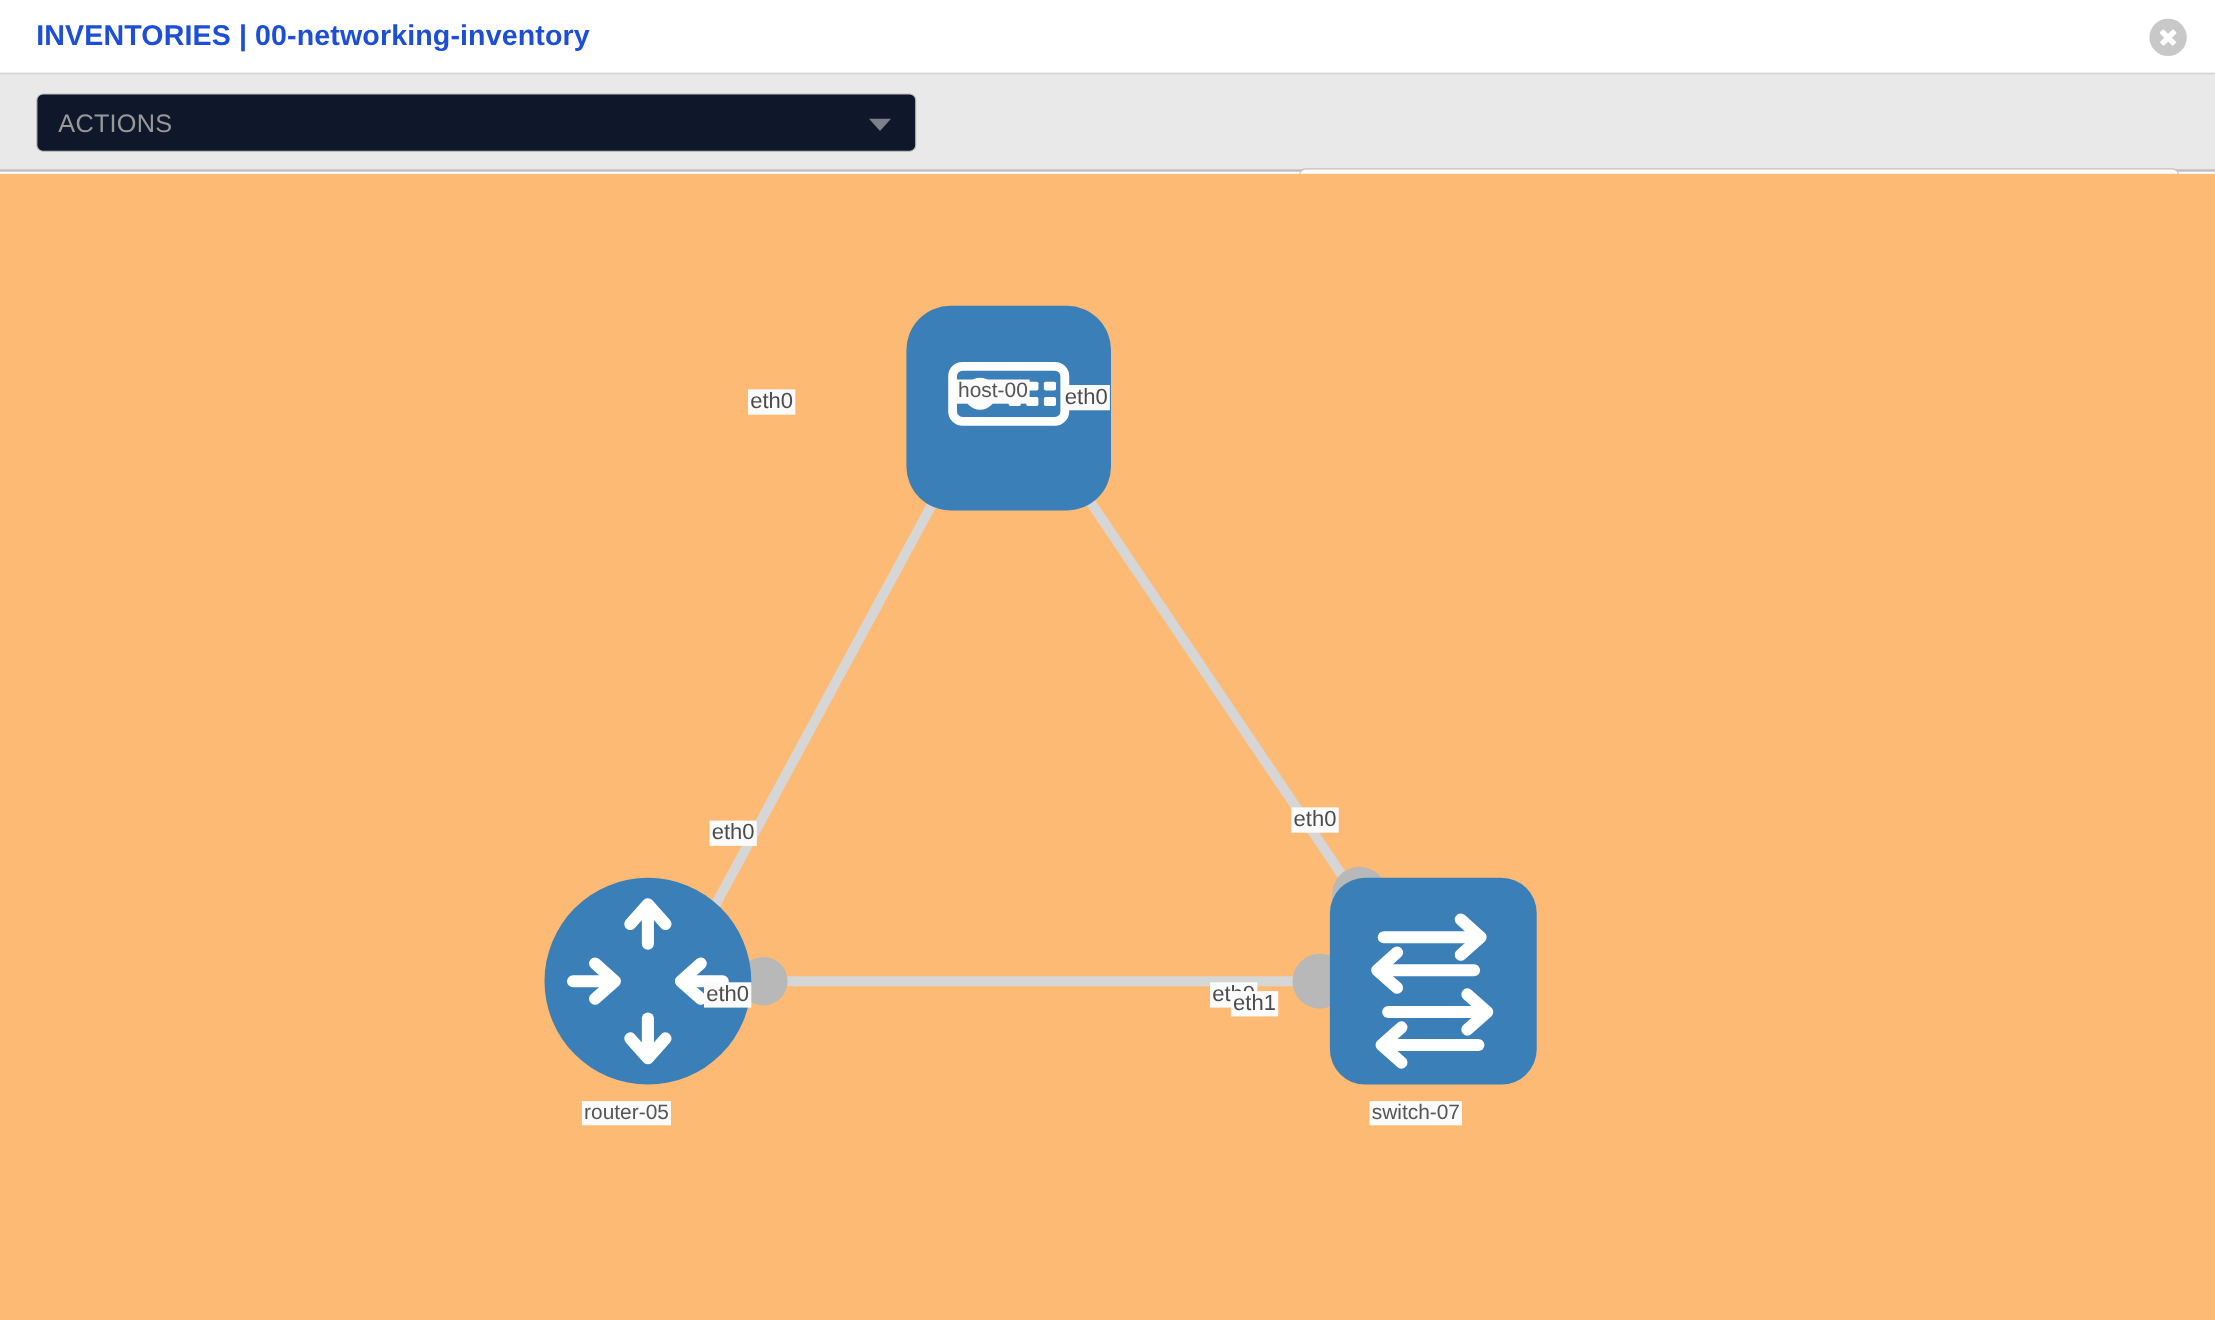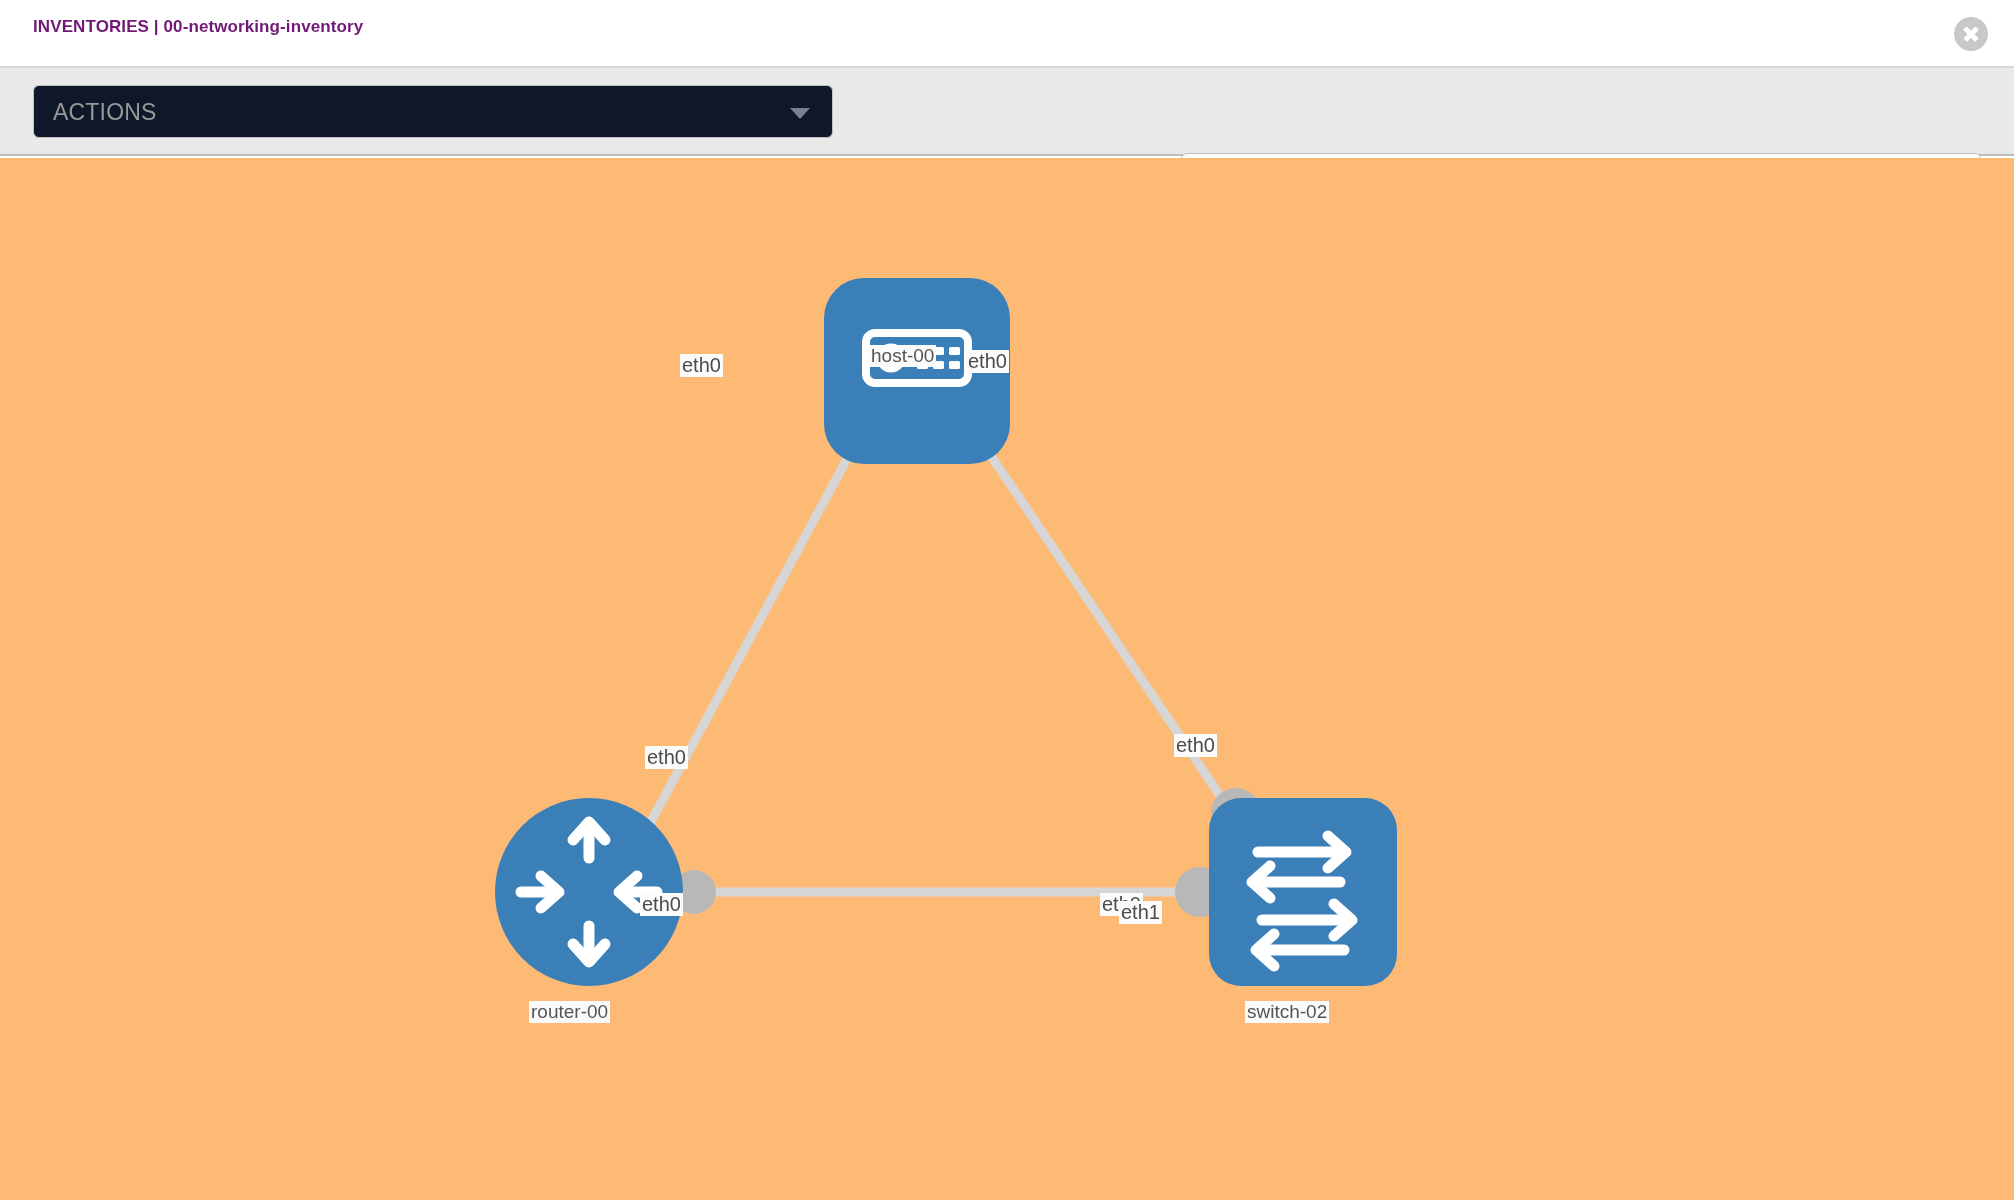--- a/index.html
+++ b/index.html
@@ -25,23 +25,23 @@
     left: 0; top: 0;
     width: 2014px;
     height: 68px;
     background: #ffffff;
     border-bottom: 2px solid #d7d7d7;
   }
   .header-title {
     position: absolute;
     left: 33px;
     top: 17px;
-    font-size: 17px;
+    font-size: 26px;
     font-weight: bold;
-    color: #701a75;
+    color: #1d4ed8;
     letter-spacing: 0.1px;
     white-space: nowrap;
   }
   .close-btn {
     position: absolute;
     right: 26px;
     top: 17px;
     width: 34px;
     height: 34px;
     border-radius: 50%;
@@ -354,19 +354,19 @@
     <span class="port-label" style="left:1100px; top:735px;">eth0</span>
 
     <span class="port-label" style="left:1119px; top:743px;">eth1</span>
 
     <span class="port-label" style="left:645px; top:588px;">eth0</span>
 
     <span class="port-label" style="left:1174px; top:576px;">eth0</span>
 
     <span class="node-label" style="left:869px; top:187px;">host-00</span>
 
-    <span class="node-label" style="left:529px; top:843px;">router-00</span>
-
-    <span class="node-label" style="left:1245px; top:843px;">switch-02</span>
+    <span class="node-label" style="left:529px; top:843px;">router-05</span>
+
+    <span class="node-label" style="left:1245px; top:843px;">switch-07</span>
   </div>
 
 
 </div>
 
 </body></html>

